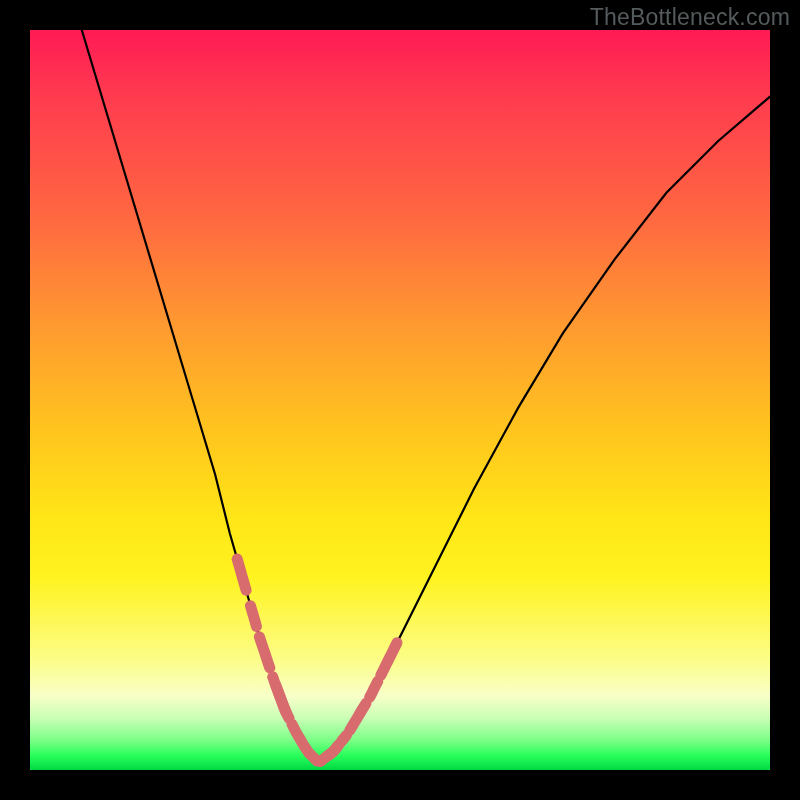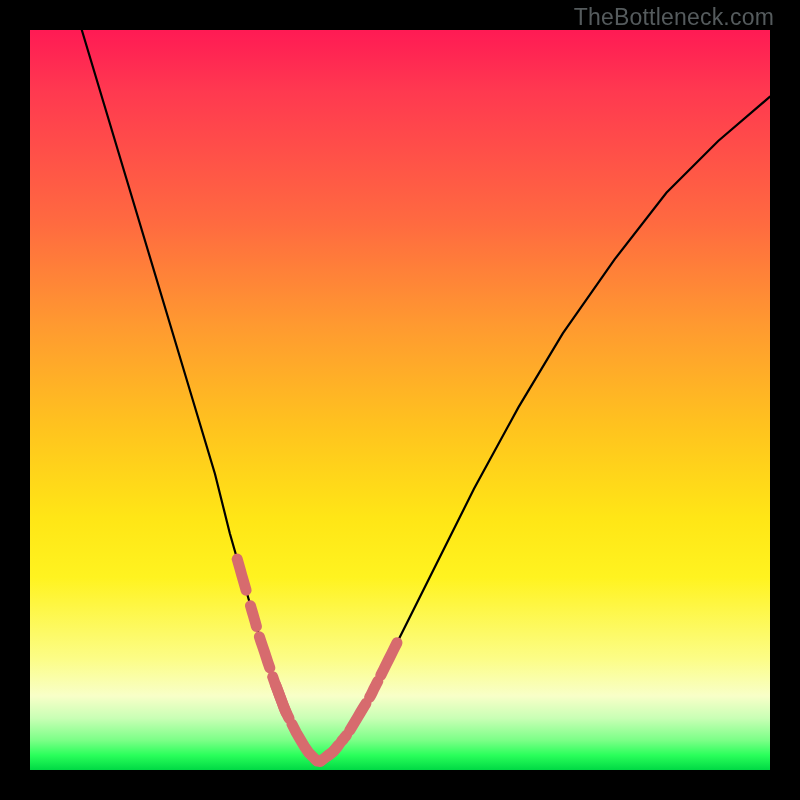--- a/index.html
+++ b/index.html
@@ -39,21 +39,21 @@
       #f8ffc8 90%,
       #c9ffb5 93%,
       #7bff87 96%,
       #2aff5b 98%,
       #00d944 100%
     );
   }
   .watermark {
     position: absolute;
     top: 4px;
-    right: 26px;
+    right: 10px;
     color: #555b5d;
     font-size: 23px;
     letter-spacing: 0.2px;
   }
   svg.curve {
     position: absolute;
     top: 0;
     left: 0;
     width: 740px;
     height: 740px;

